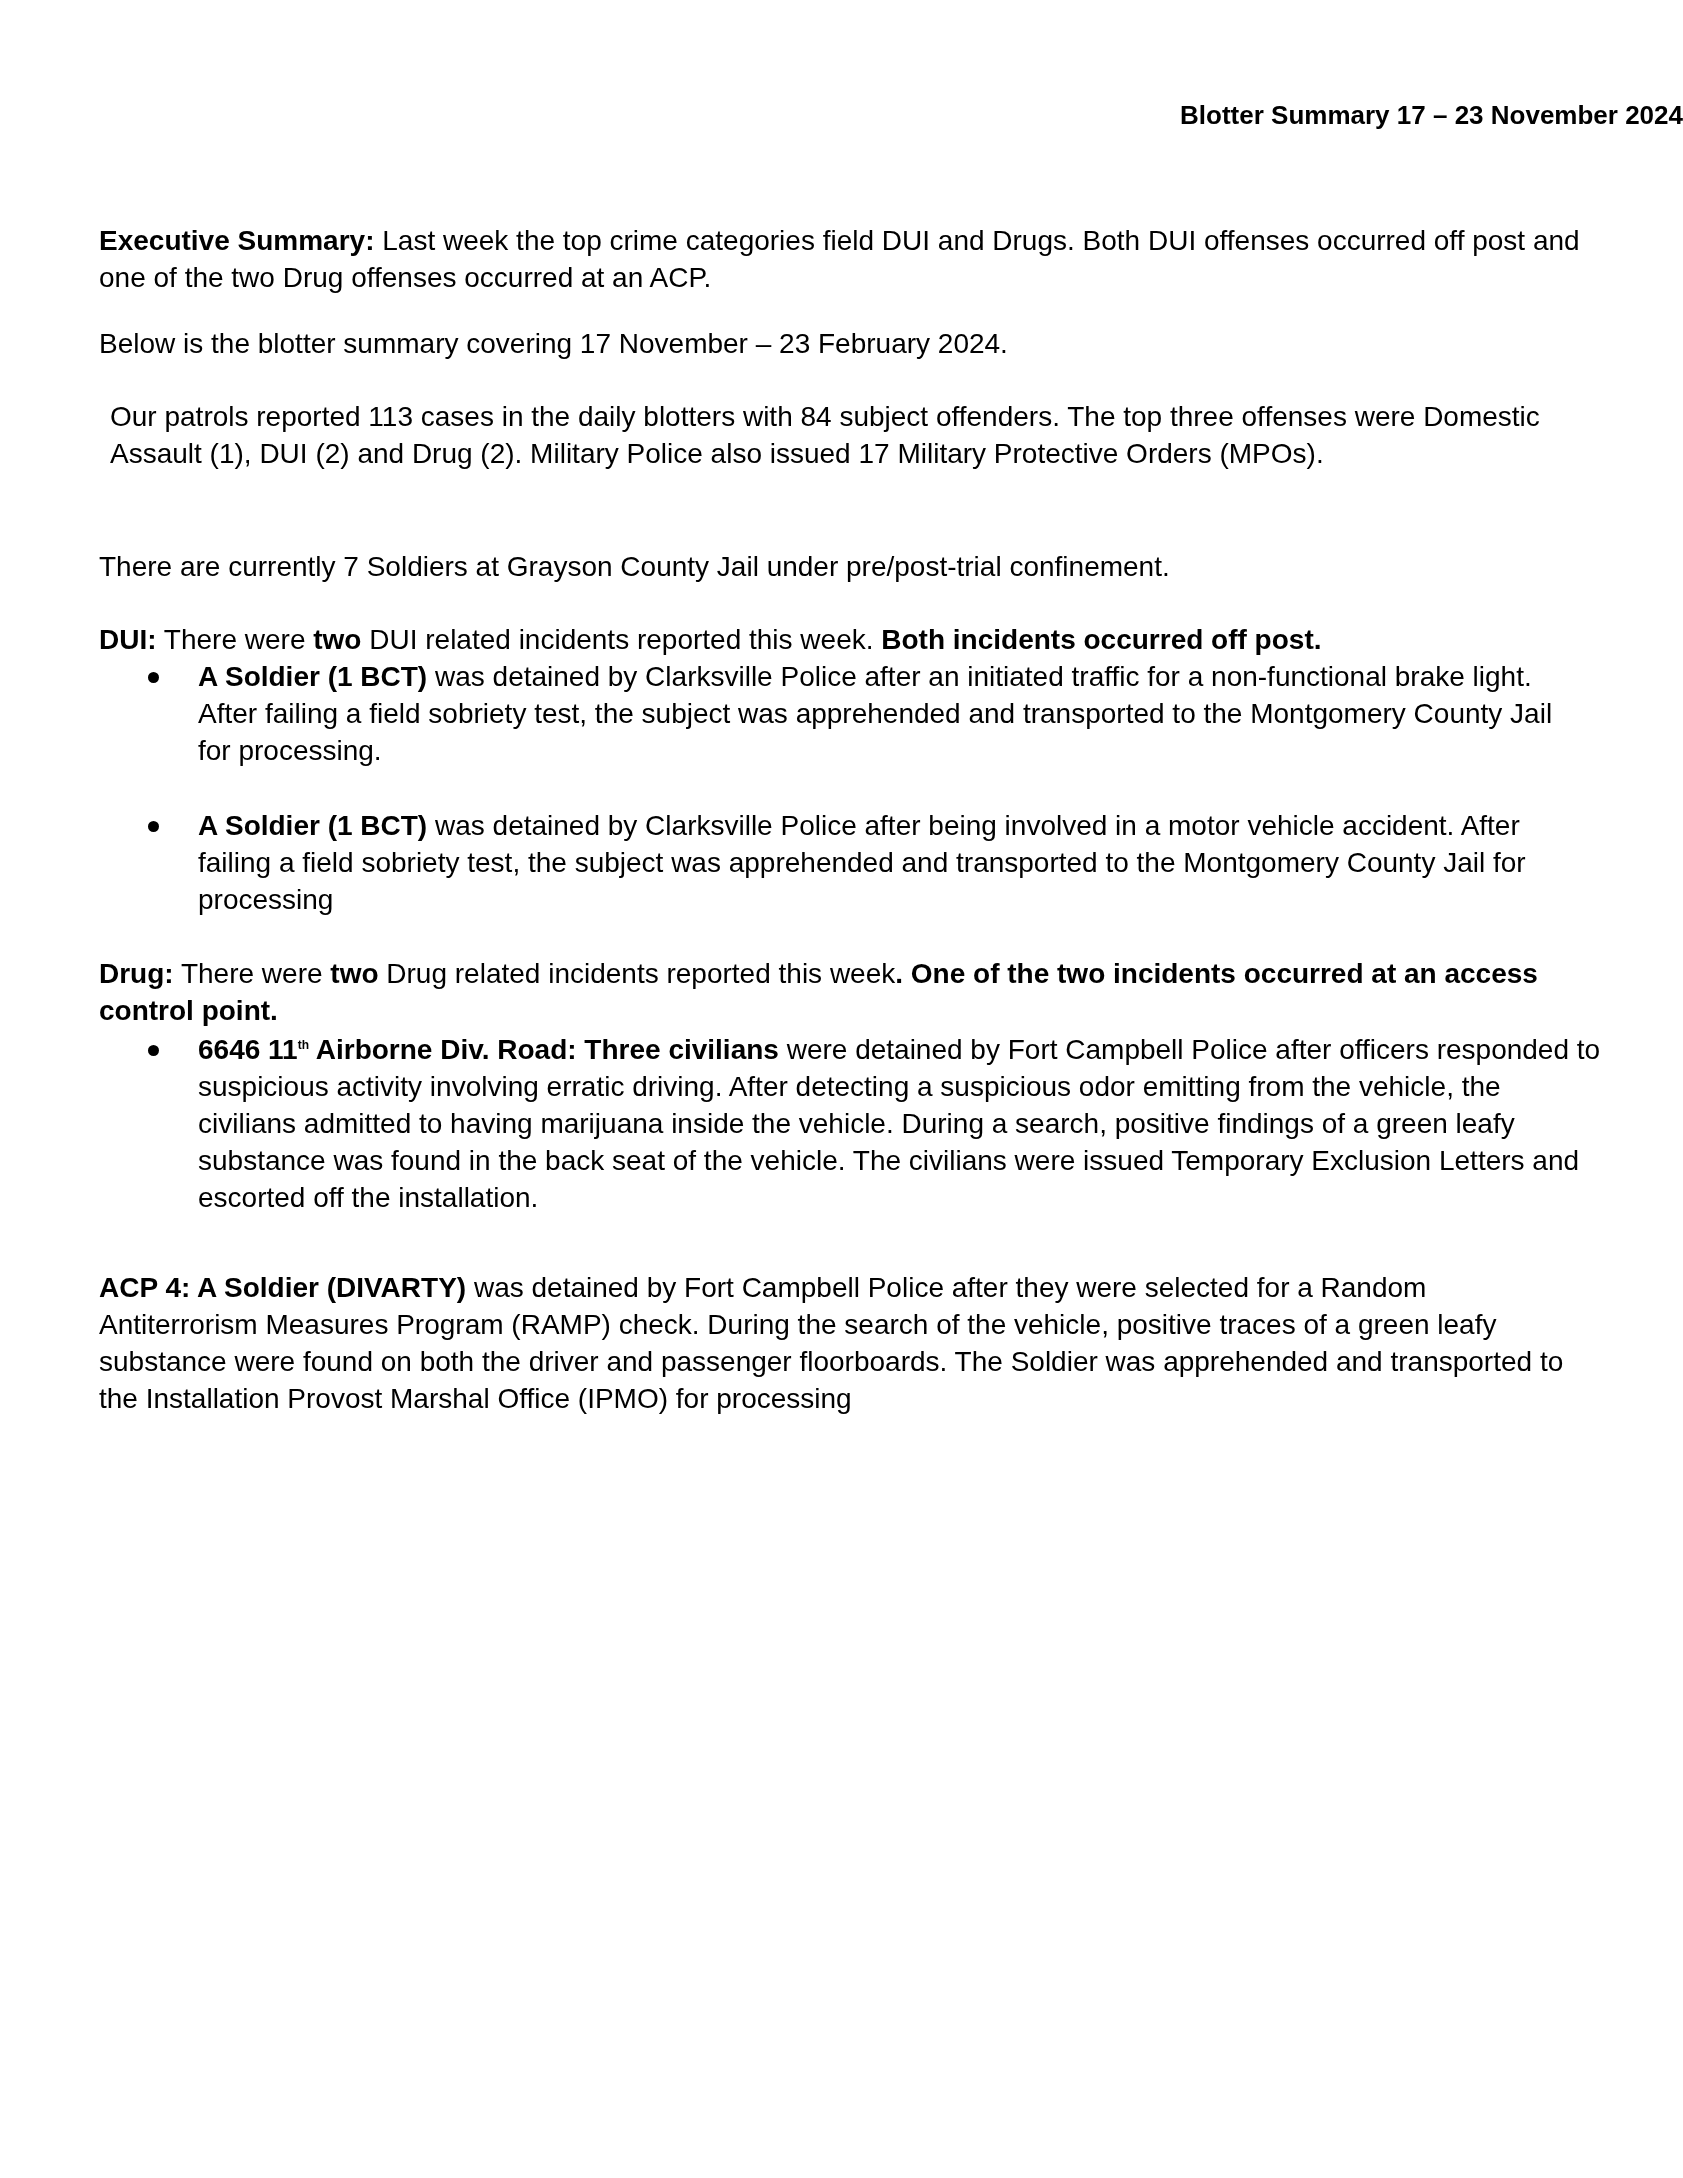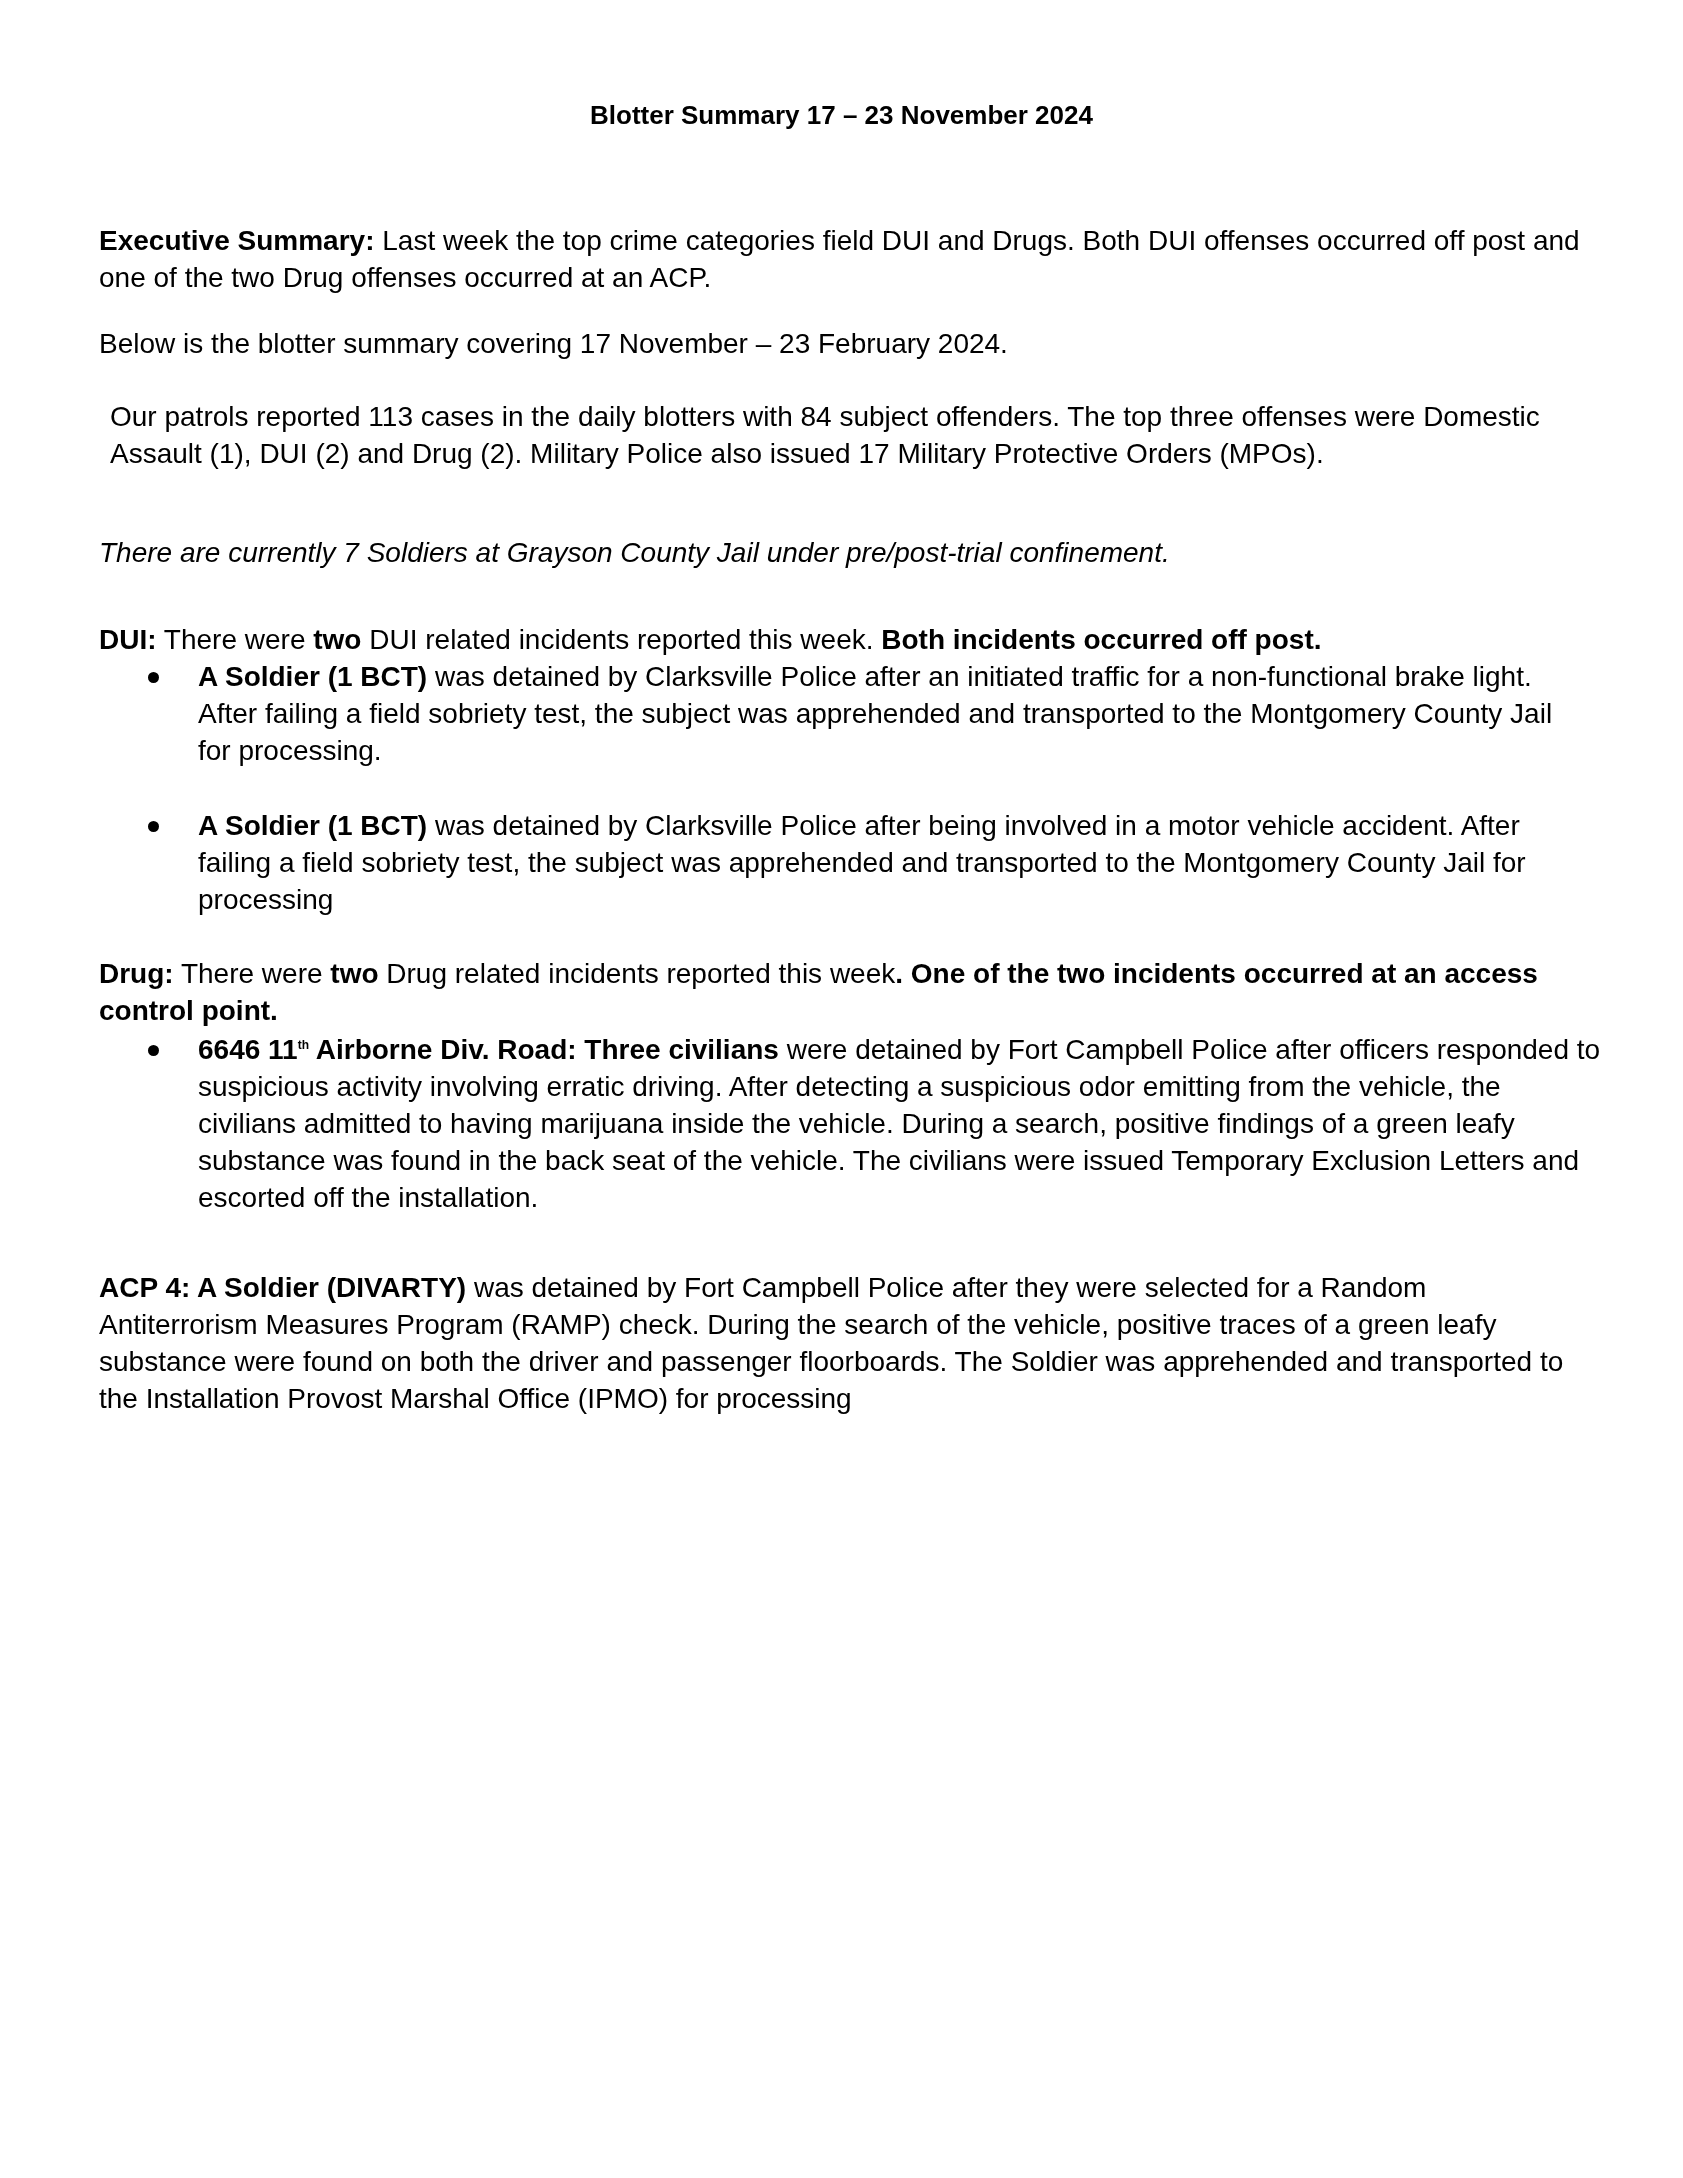--- a/index.html
+++ b/index.html
@@ -3,21 +3,21 @@
 <meta charset="utf-8">
 <style>
   html, body { margin: 0; padding: 0; background: #ffffff; }
   body {
     width: 1683px; height: 2178px; position: relative; overflow: hidden;
     font-family: "Liberation Sans", sans-serif; color: #000000;
   }
   .page { position: absolute; left: 0; top: 0; width: 1683px; height: 2178px; background: #fff; }
   .title {
     position: absolute; left: 0; width: 1683px; top: 99px;
-    text-align: center; font-weight: bold; font-size: 26px; line-height: 32px;
+    text-align: right; font-weight: bold; font-size: 26px; line-height: 32px;
   }
   .para {
     position: absolute; left: 99px; width: 1505px;
     font-size: 28px; line-height: 37px;
   }
   .b { font-weight: bold; }
   .u { text-decoration-thickness: 3px; text-underline-offset: 4px; margin-top: 12px; }
   .bullet-item {
     position: absolute; left: 198px; width: 1406px;
     font-size: 28px; line-height: 37px;
@@ -36,21 +36,21 @@
   <div class="title">Blotter Summary 17 – 23 November 2024</div>
 
   <div class="para" style="top:222px;">
     <span class="b">Executive Summary:</span><span> Last week the top crime categories field DUI and Drugs. Both DUI offenses occurred off post and one of the two Drug offenses occurred at an ACP.</span>
   </div>
 
   <div class="para" style="top:325px;">Below is the blotter summary covering 17 November – 23 February 2024.</div>
 
   <div class="para" style="top:398px;margin-left:11px;">Our patrols reported 113 cases in the daily blotters with 84 subject offenders. The top three offenses were Domestic Assault (1), DUI (2) and Drug (2). Military Police also issued 17 Military Protective Orders (MPOs).</div>
 
-  <div class="para" style="top:534px;font-style:italic;">There are currently 7 Soldiers at Grayson County Jail under pre/post-trial confinement.</div>
+  <div class="para" style="top:548px;">There are currently 7 Soldiers at Grayson County Jail under pre/post-trial confinement.</div>
 
   <div class="para" style="top:621px;">
     <span class="b u">DUI</span><span class="b">:</span><span> There were </span><span class="b">two</span><span> DUI related incidents reported this week.  </span><span class="b">Both incidents occurred off post.</span>
   </div>
 
   <div class="bullet-item" style="top:658px; width:1386px;">
     <span class="bullet-dot"></span>
     <span class="b">A Soldier (1 BCT)</span><span> was detained by Clarksville Police after an initiated traffic for a non-functional brake light. After failing  a field sobriety test, the subject was apprehended and transported to the Montgomery County Jail for processing.</span>
   </div>
 

